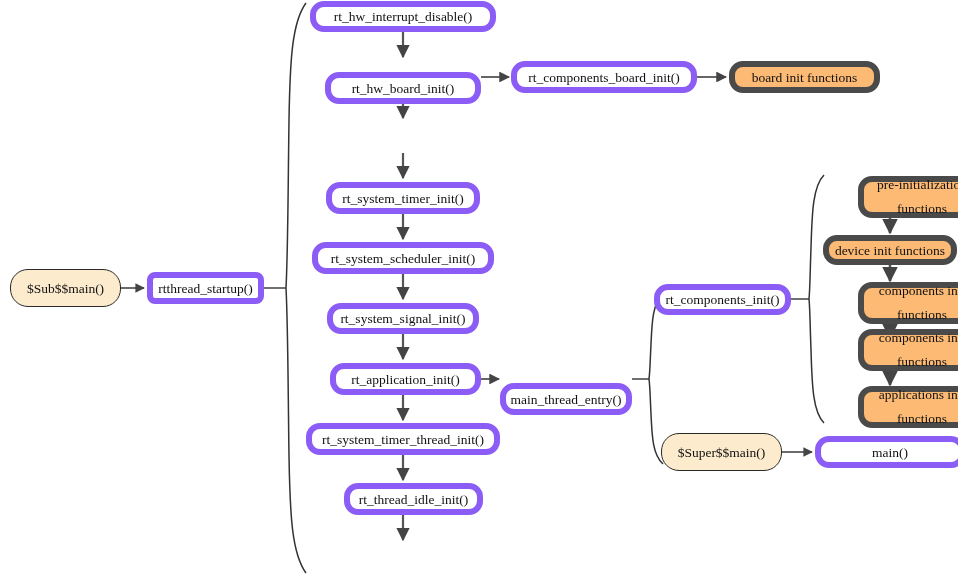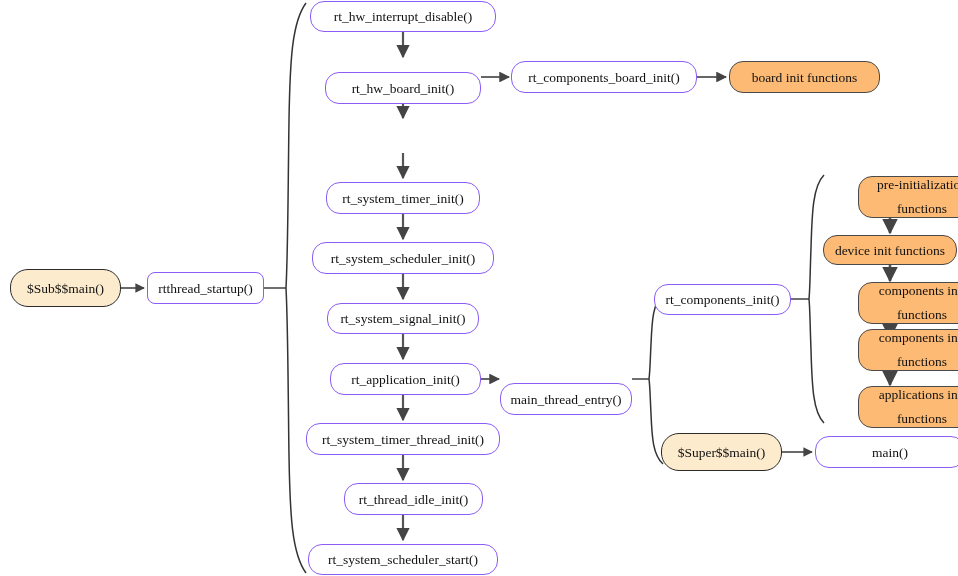--- a/index.html
+++ b/index.html
@@ -26,21 +26,21 @@
   .node {
     position: absolute;
     box-sizing: border-box;
     display: flex;
     align-items: center;
     justify-content: center;
     text-align: center;
     font-size: 13.5px;
     line-height: 15px;
     color: #111111;
-    border: 1px solid #8b5cf6;
+    border: 6px solid #8b5cf6;
     background: #ffffff;
     border-radius: 14px;
     padding: 0 4px;
     white-space: pre-line;
   }
   .node.rect {
     border-radius: 0;
     border: 1px solid #2b2b2b;
   }
   .node.fill-blue {
@@ -158,21 +158,20 @@
   <div class="node" style="left:330px; top:363px; width:151px; height:32px;text-align:right;">rt_application_init()</div>
 
   <div class="node" style="left:500px; top:363px; width:132px; height:32px;margin-top:20px;">main_thread_entry()</div>
 
   <div class="node" style="left:654px; top:284px; width:137px; height:31px;">rt_components_init()</div>
 
   <div class="node" style="left:306px; top:423px; width:194px; height:32px;">rt_system_timer_thread_init()</div>
 
   <div class="node" style="left:334px; top:483px; width:139px; height:32px;margin-left:10px;">rt_thread_idle_init()</div>
 
-  <div class="node" style="left:308px; top:544px; width:190px; height:31px;">rt_system_scheduler_start()</div>
 
   <div class="node fill-blue two-line" style="left:826px; top:176px; width:128px; height:42px;">pre-initialization
 functions</div>
 
   <div class="node fill-blue" style="left:823px; top:235px; width:134px; height:30px;">device init functions</div>
 
   <div class="node fill-blue two-line" style="left:826px; top:282px; width:128px; height:42px;">components init
 functions</div>
 
   <div class="node fill-blue two-line" style="left:826px; top:329px; width:128px; height:42px;">components init

